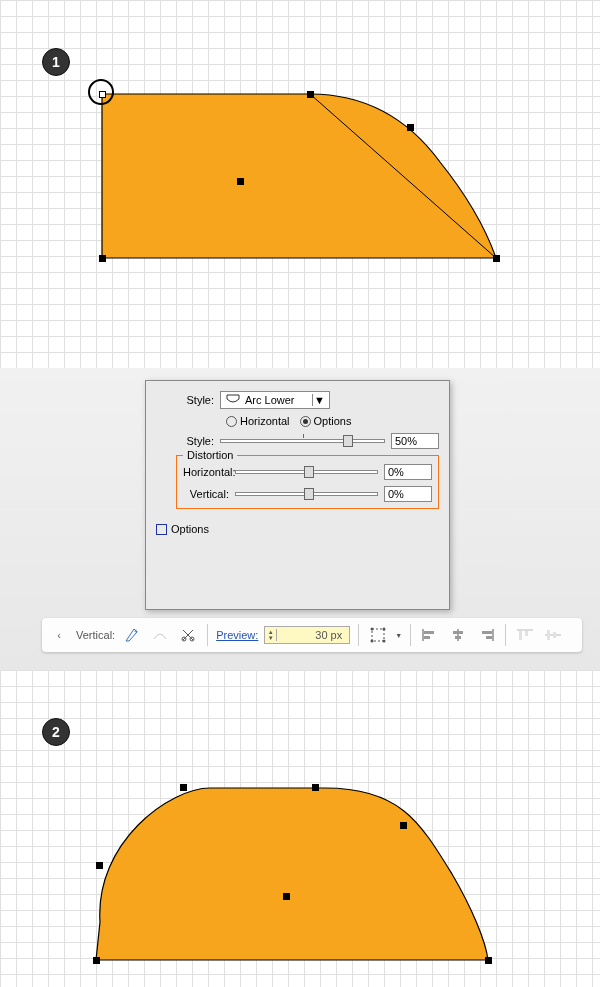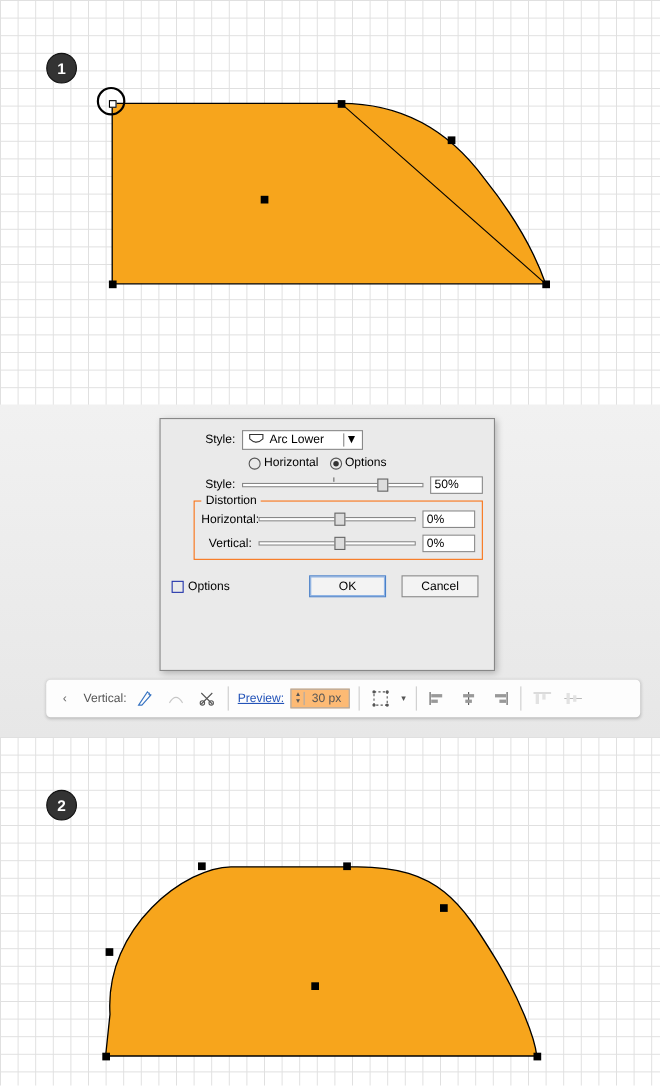--- a/index.html
+++ b/index.html
@@ -173,21 +173,21 @@
     padding: 0 6px;
     gap: 6px;
     font-size: 11px;
     color: #555;
   }
   .tb-divider { width:1px; height:22px; background:#ccc; margin: 0 2px;}
   .tb-icon { width:22px; height:22px; display:flex; align-items:center; justify-content:center; color:#666;}
   .tb-link { color:#2353b8; text-decoration: underline; }
   .spin {
     display:flex; align-items:center;
-    border:1px solid #aaa; background:#fdba74; height:18px;
+    border:1px solid #aaa; background:#fef9c3; height:18px;gap:32px;
   }
   .spin .arrows { width:12px; display:flex; flex-direction:column; font-size:6px; line-height:6px; text-align:center; border-right:1px solid #aaa; color:#555;}
   .spin .spin-val { padding: 0 6px; font-size:11px; min-width:40px }
   .svg-icon { width:16px; height:16px; }
   .align-icon { width:18px; height:14px; stroke:#555; stroke-width:1; fill:none;}
 </style>
 </head>
 <body>
 
 <div class="grid-panel panel1">
@@ -256,28 +256,20 @@
             <div class="slider-thumb" style="left:48%;"></div>
           </div>
           <div class="valbox">0%</div>
         </div>
       </div>
 
       <div style="display:flex; align-items:center; justify-content:space-between; margin-top:14px;">
         <div class="preview-row" style="margin:0; padding-left:0;">
           <span class="chk"></span>
           <span>Options</span>
-        </div>
-        <div class="dlg-btnrow" style="margin:0;">
-          <div class="dlg-btn primary">
-              <span>OK</span>
-            </div>
-          <div class="dlg-btn">
-              <span>Cancel</span>
-            </div>
         </div>
       </div>
     </div>
   </div>
 
   <div class="toolbar">
     <span class="tb-icon">‹</span>
     <span>Vertical:</span>
     <span class="tb-icon">
       <svg class="svg-icon" viewBox="0 0 16 16">

